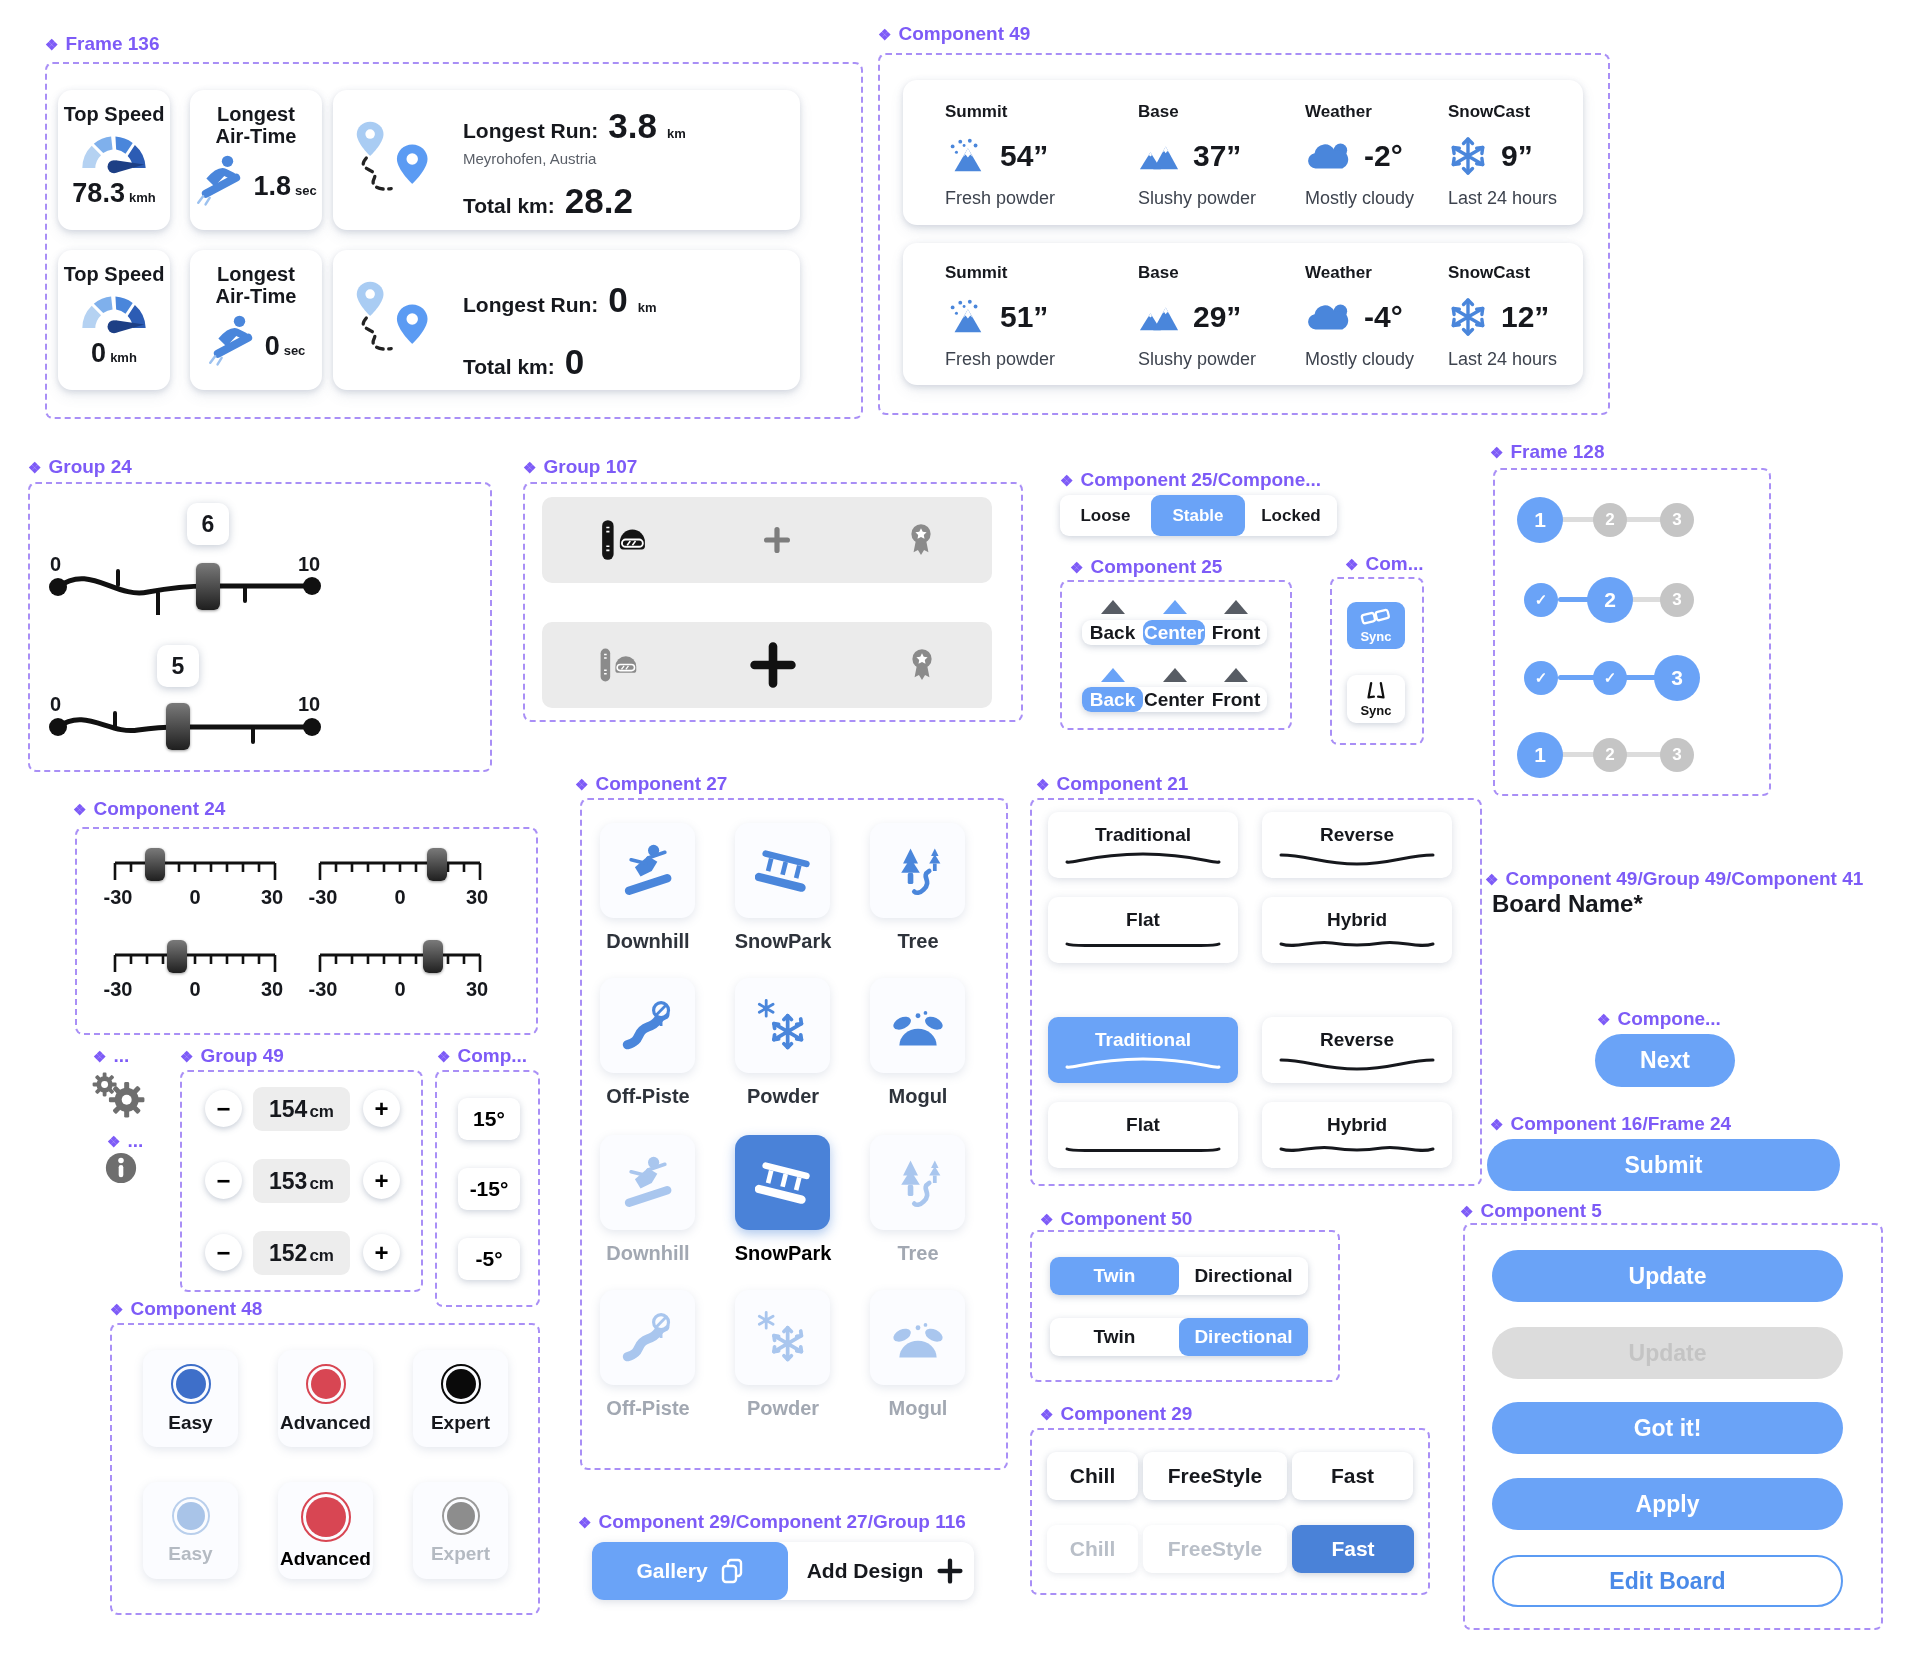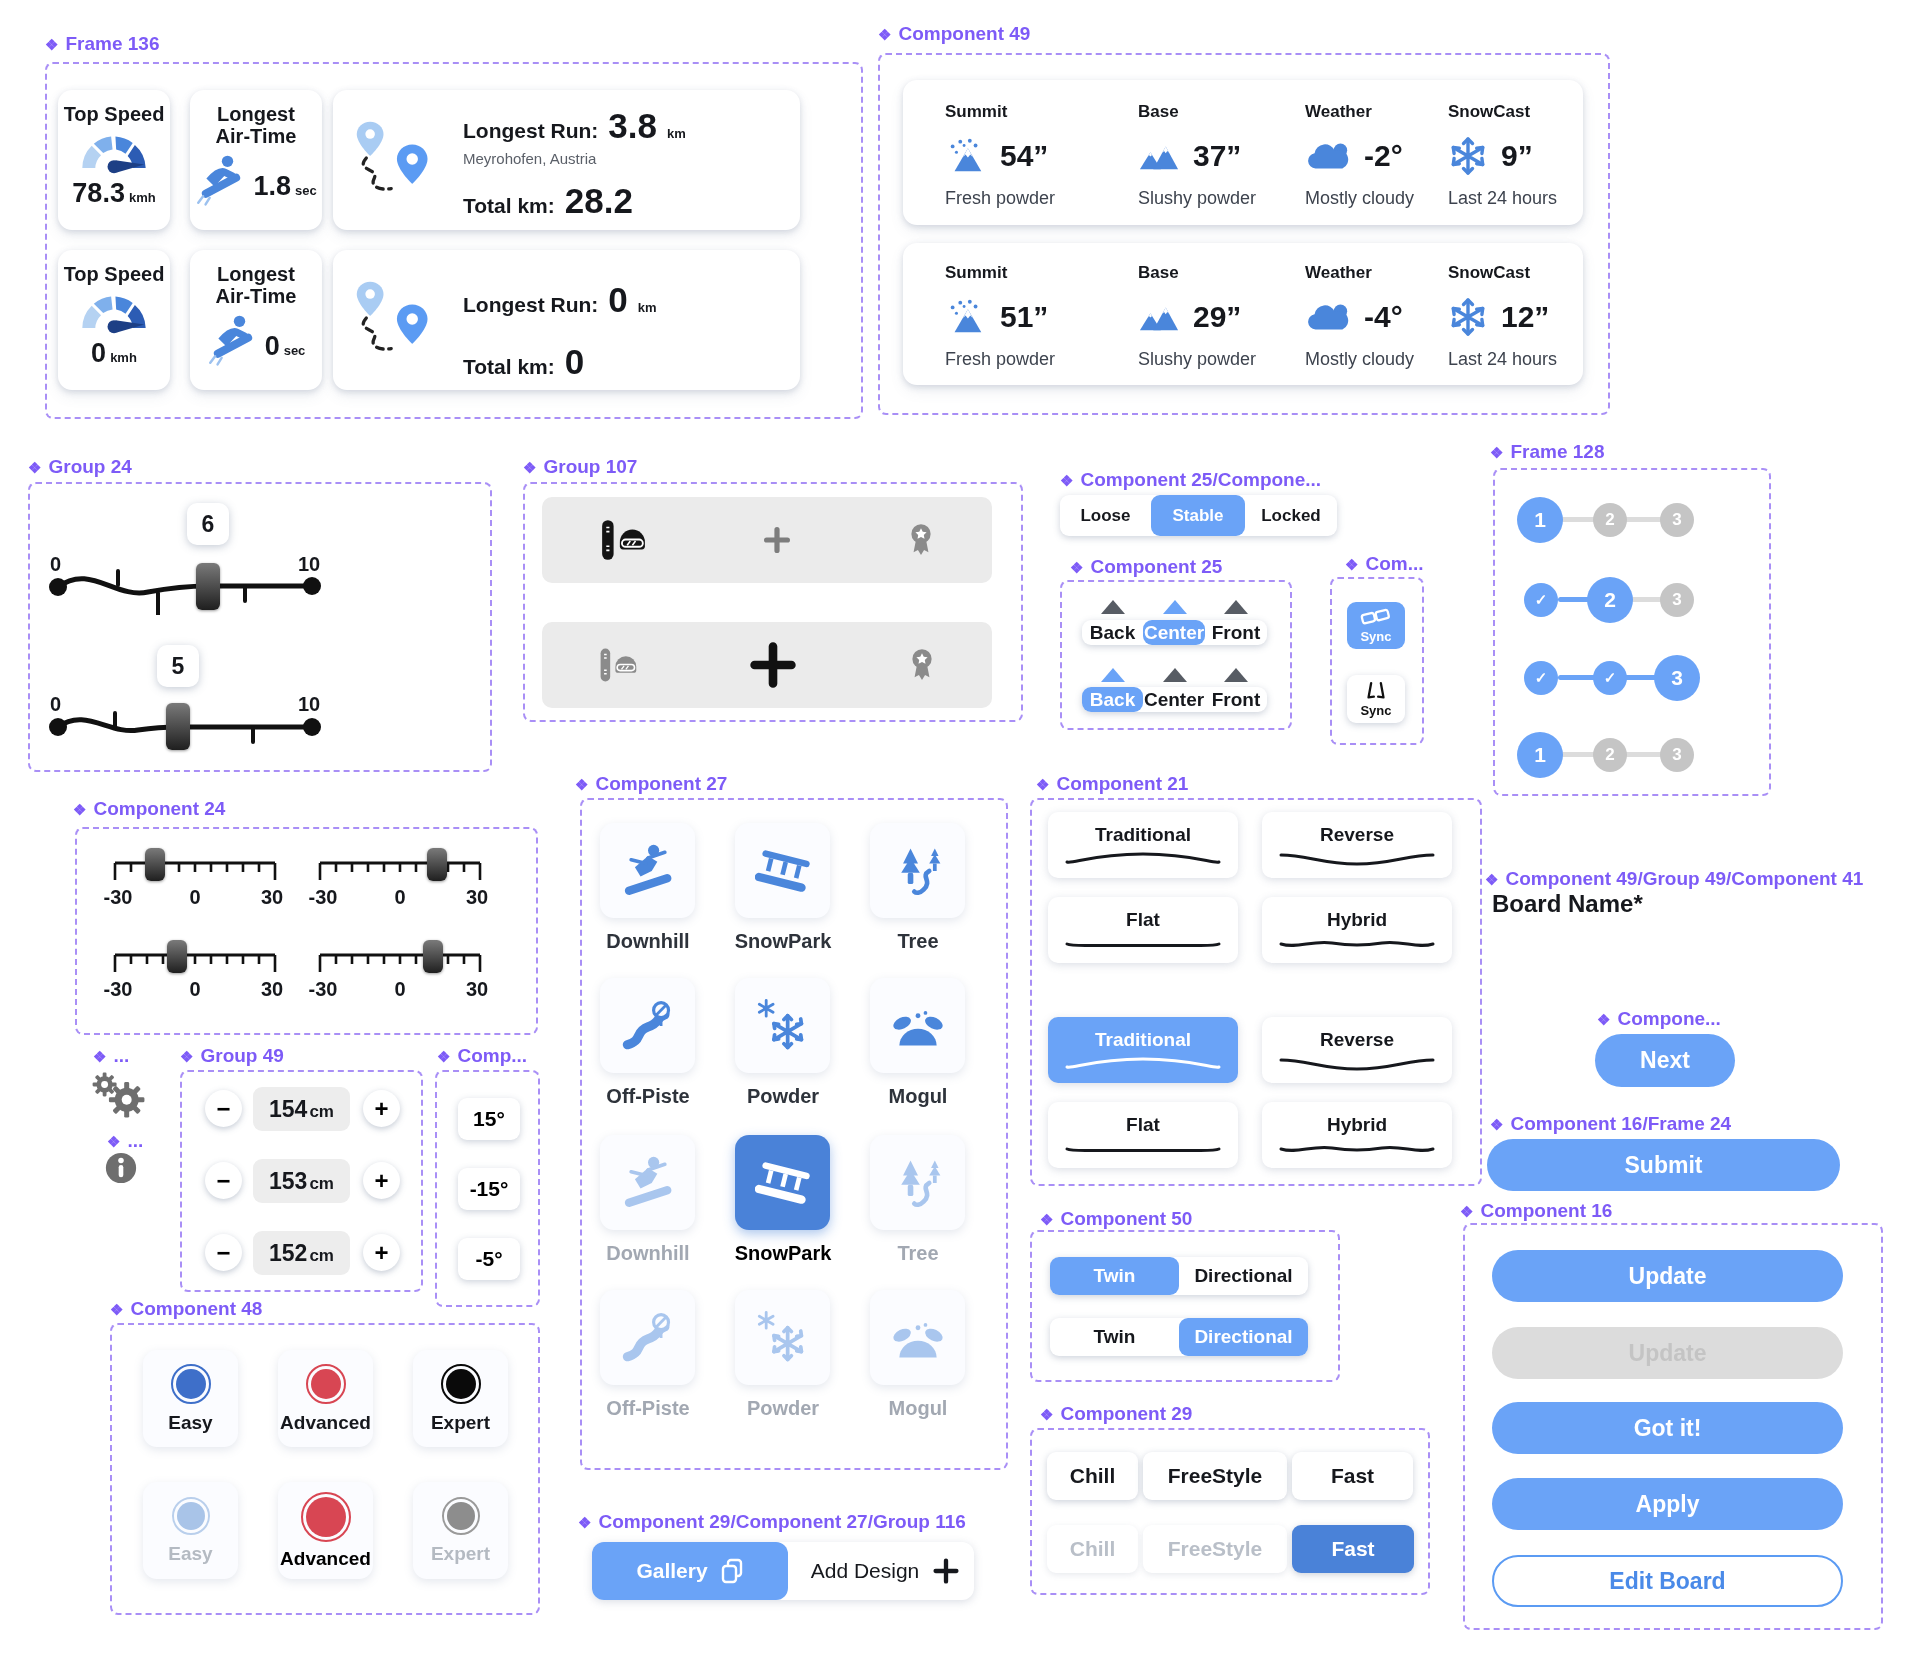--- a/index.html
+++ b/index.html
@@ -794,21 +794,21 @@
 <div class="sec" style="left:1490px;top:1113px">
       <span class="dia">❖</span>
       <span>Component 16/Frame 24</span>
     </div>
 <button class="pill" style="left:1487px;top:1139px;width:353px;height:52px">
       <span>Submit</span>
     </button>
 
 <div class="sec" style="left:1460px;top:1200px">
       <span class="dia">❖</span>
-      <span>Component 16</span>
+      <span>Component 5</span>
     </div>
 <div class="dbox" style="left:1463px;top:1223px;width:420px;height:407px"></div>
 
 <button class="pill" style="left:1492px;top:1250px;width:351px;height:52px">
       <span>Update</span>
     </button>
 <button class="pill disabled" style="left:1492px;top:1327px;width:351px;height:52px">
       <span>Update</span>
     </button>
 <button class="pill" style="left:1492px;top:1402px;width:351px;height:52px">
@@ -1019,20 +1019,20 @@
       <span>Component 29/Component 27/Group 116</span>
     </div>
 <div class="abs" style="left:592px;top:1542px;width:382px;height:58px;background:#fff;border-radius:12px;box-shadow:0 2px 8px rgba(90,105,135,.22)"></div>
 <button class="abs" style="left:592px;top:1542px;width:196px;height:58px;background:#6aa3f7;border:none;border-radius:12px;display:flex;align-items:center;justify-content:center;gap:12px;color:#fff;font-size:21px;font-weight:700;font-family:inherit;cursor:pointer">
   <span>Gallery</span>
   <svg class="ic" width="24" height="26" viewBox="0 0 24 26">
         <rect x="8" y="2" width="13" height="16" rx="3" fill="none" stroke="#fff" stroke-width="2.4"></rect>
         <rect x="3" y="8" width="13" height="16" rx="3" fill="#6aa3f7" stroke="#fff" stroke-width="2.4"></rect>
       </svg>
 </button>
-<button class="abs" style="left:800px;top:1548px;width:170px;height:46px;background:transparent;border:none;display:flex;align-items:center;justify-content:center;gap:14px;color:#16181d;font-size:21px;font-weight:400;font-family:inherit;cursor:pointer">
+<button class="abs" style="left:800px;top:1548px;width:170px;height:46px;background:transparent;border:none;display:flex;align-items:center;justify-content:center;gap:14px;color:#16181d;font-size:21px;font-weight:700;font-family:inherit;cursor:pointer">
   <span>Add Design</span>
   <svg class="ic" width="26" height="26" viewBox="0 0 30 30">
         <path d="M15 3 V27 M3 15 H27" stroke="#16181d" stroke-width="5" stroke-linecap="round"></path>
       </svg>
 </button>
 
 </div>
 
 </body></html>

